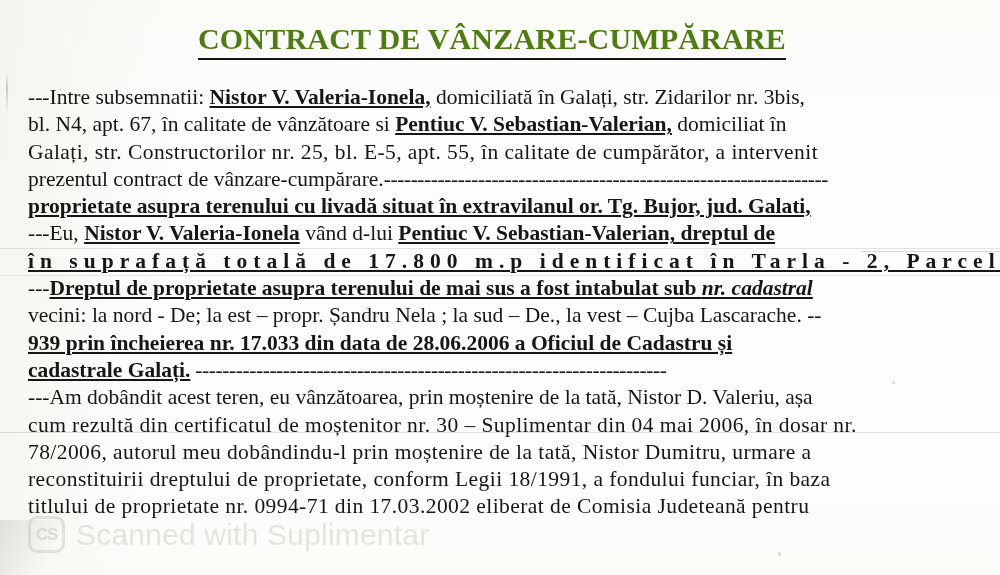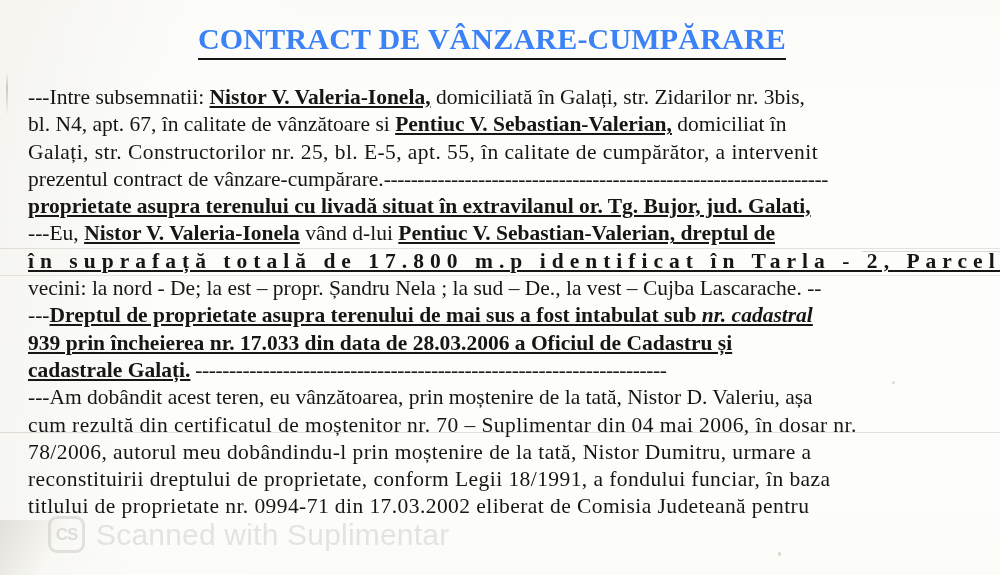--- a/index.html
+++ b/index.html
@@ -59,21 +59,21 @@
   
   .doc-title {
     position: absolute;
     left: 0; top: 22px;
     width: 984px;
     text-align: center;
     font-size: 30px;
     font-weight: bold;
     font-variant: small-caps;
     letter-spacing: .2px;
-    color: #3b82f6;
+    color: #4d7c0f;
   }
   .doc-title span.tt {
     border-bottom: 2.5px solid #161512;
     padding-bottom: 3px;
   }
 
   
   .body-text {
     position: absolute;
     left: 28px;
@@ -108,21 +108,20 @@
     opacity: .42;
   }
   .wm-logo {
     width: 37px; height: 37px;
     border: 3px solid #c2c0ba;
     border-radius: 9px;
     display: flex;
     align-items: center;
     justify-content: center;
     box-sizing: border-box;
-    margin-left: 20px;
   }
   .wm-logo-text {
     font-family: "Liberation Sans", sans-serif;
     font-size: 17px;
     font-weight: bold;
     color: #b8b6b0;
     letter-spacing: -1px;
   }
   .wm-text {
     font-family: "Liberation Sans", sans-serif;
@@ -161,31 +160,31 @@
     <div class="ln"><span class="just">Galați, str. Constructorilor nr. 25, bl. E-5, apt. 55, în calitate de cumpărător, a intervenit</span></div>
 
     <div class="ln"><span>prezentul contract de vânzare-cumpărare.</span><span class="dash">------------------------------------------------------------------</span></div>
 
     <div class="ln"><span class="b u">proprietate asupra terenului cu livadă situat în extravilanul or. Tg. Bujor,  jud. Galati,</span></div>
 
     <div class="ln"><span>---Eu, </span><span class="b u">Nistor V. Valeria-Ionela</span><span> vând d-lui </span><span class="b u">Pentiuc V. Sebastian-Valerian,</span><span class="b u"> dreptul de</span></div>
 
     <div class="ln"><span class="b u wide">în suprafață totală de 17.800 m.p  identificat în Tarla - 2, Parcela – 7/6,</span></div>
 
+    <div class="ln"><span>---</span><span class="b u">Dreptul de proprietate asupra terenului de mai sus a fost intabulat sub </span><span class="b u i">nr. cadastral</span></div>
+
     <div class="ln"><span>vecini: la nord - De; la est – propr. Șandru Nela ; la sud – De., la vest – Cujba Lascarache. --</span></div>
 
-    <div class="ln"><span>---</span><span class="b u">Dreptul de proprietate asupra terenului de mai sus a fost intabulat sub </span><span class="b u i">nr. cadastral</span></div>
-
-    <div class="ln"><span class="b u">939  prin  încheierea  nr.  17.033  din  data  de  28.03.2006  a  Oficiul  de  Cadastru  și</span></div>
+    <div class="ln"><span class="b u">939  prin  încheierea  nr.  17.033  din  data  de  28.06.2006  a  Oficiul  de  Cadastru  și</span></div>
 
 
     <div class="ln"><span class="b u">cadastrale Galați.</span><span class="dash"> ----------------------------------------------------------------------</span></div>
 
     <div class="ln"><span>---Am dobândit acest teren, eu vânzătoarea, prin moștenire de la tată, Nistor D. Valeriu, așa</span></div>
-    <div class="ln"><span class="just">cum rezultă din certificatul de moștenitor nr. 70 – Suplimentar din 04 mai 2006, în dosar nr.</span></div>
+    <div class="ln"><span class="just">cum rezultă din certificatul de moștenitor nr. 30 – Suplimentar din 04 mai 2006, în dosar nr.</span></div>
     <div class="ln"><span class="just">78/2006, autorul meu dobândindu-l prin moștenire de la tată, Nistor Dumitru, urmare a</span></div>
     <div class="ln"><span class="just">reconstituirii dreptului de proprietate, conform Legii 18/1991, a fondului funciar, în baza</span></div>
     <div class="ln"><span class="just">titlului de proprietate nr. 0994-71 din 17.03.2002 eliberat de Comisia Judeteană pentru</span></div>
 
   </div>
 
   <div class="watermark">
     <div class="wm-logo">
       <span class="wm-logo-text">CS</span>
     </div>

